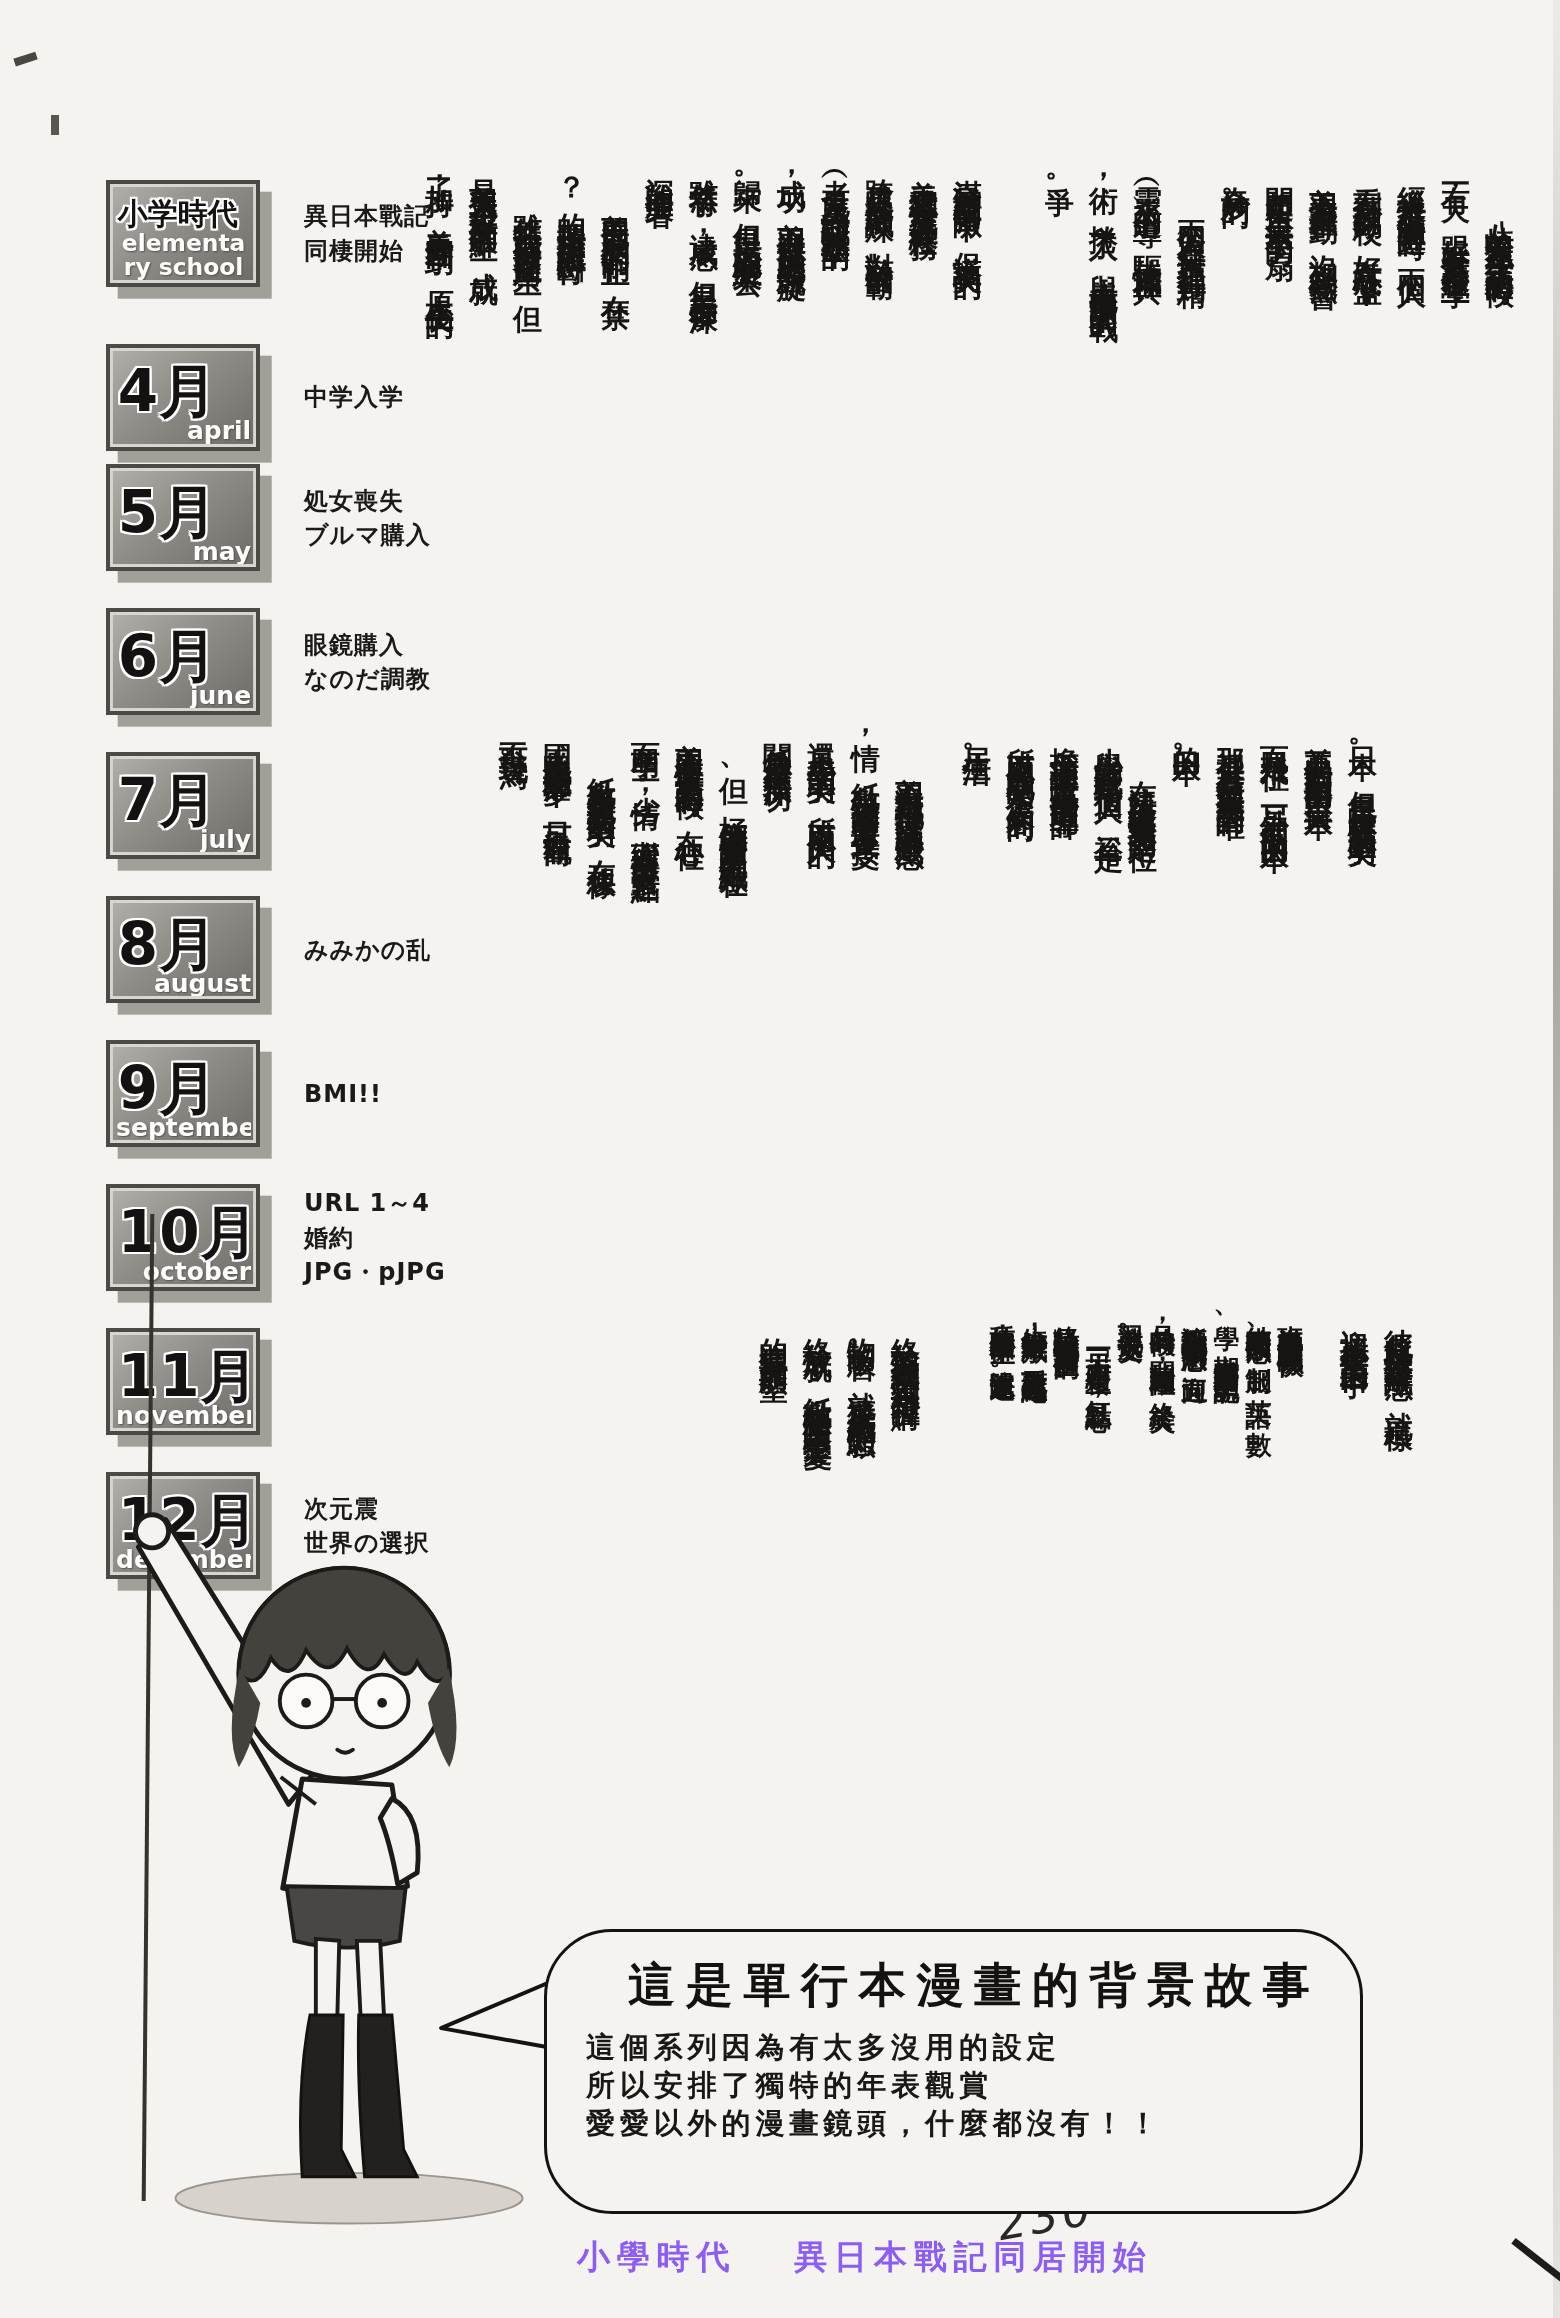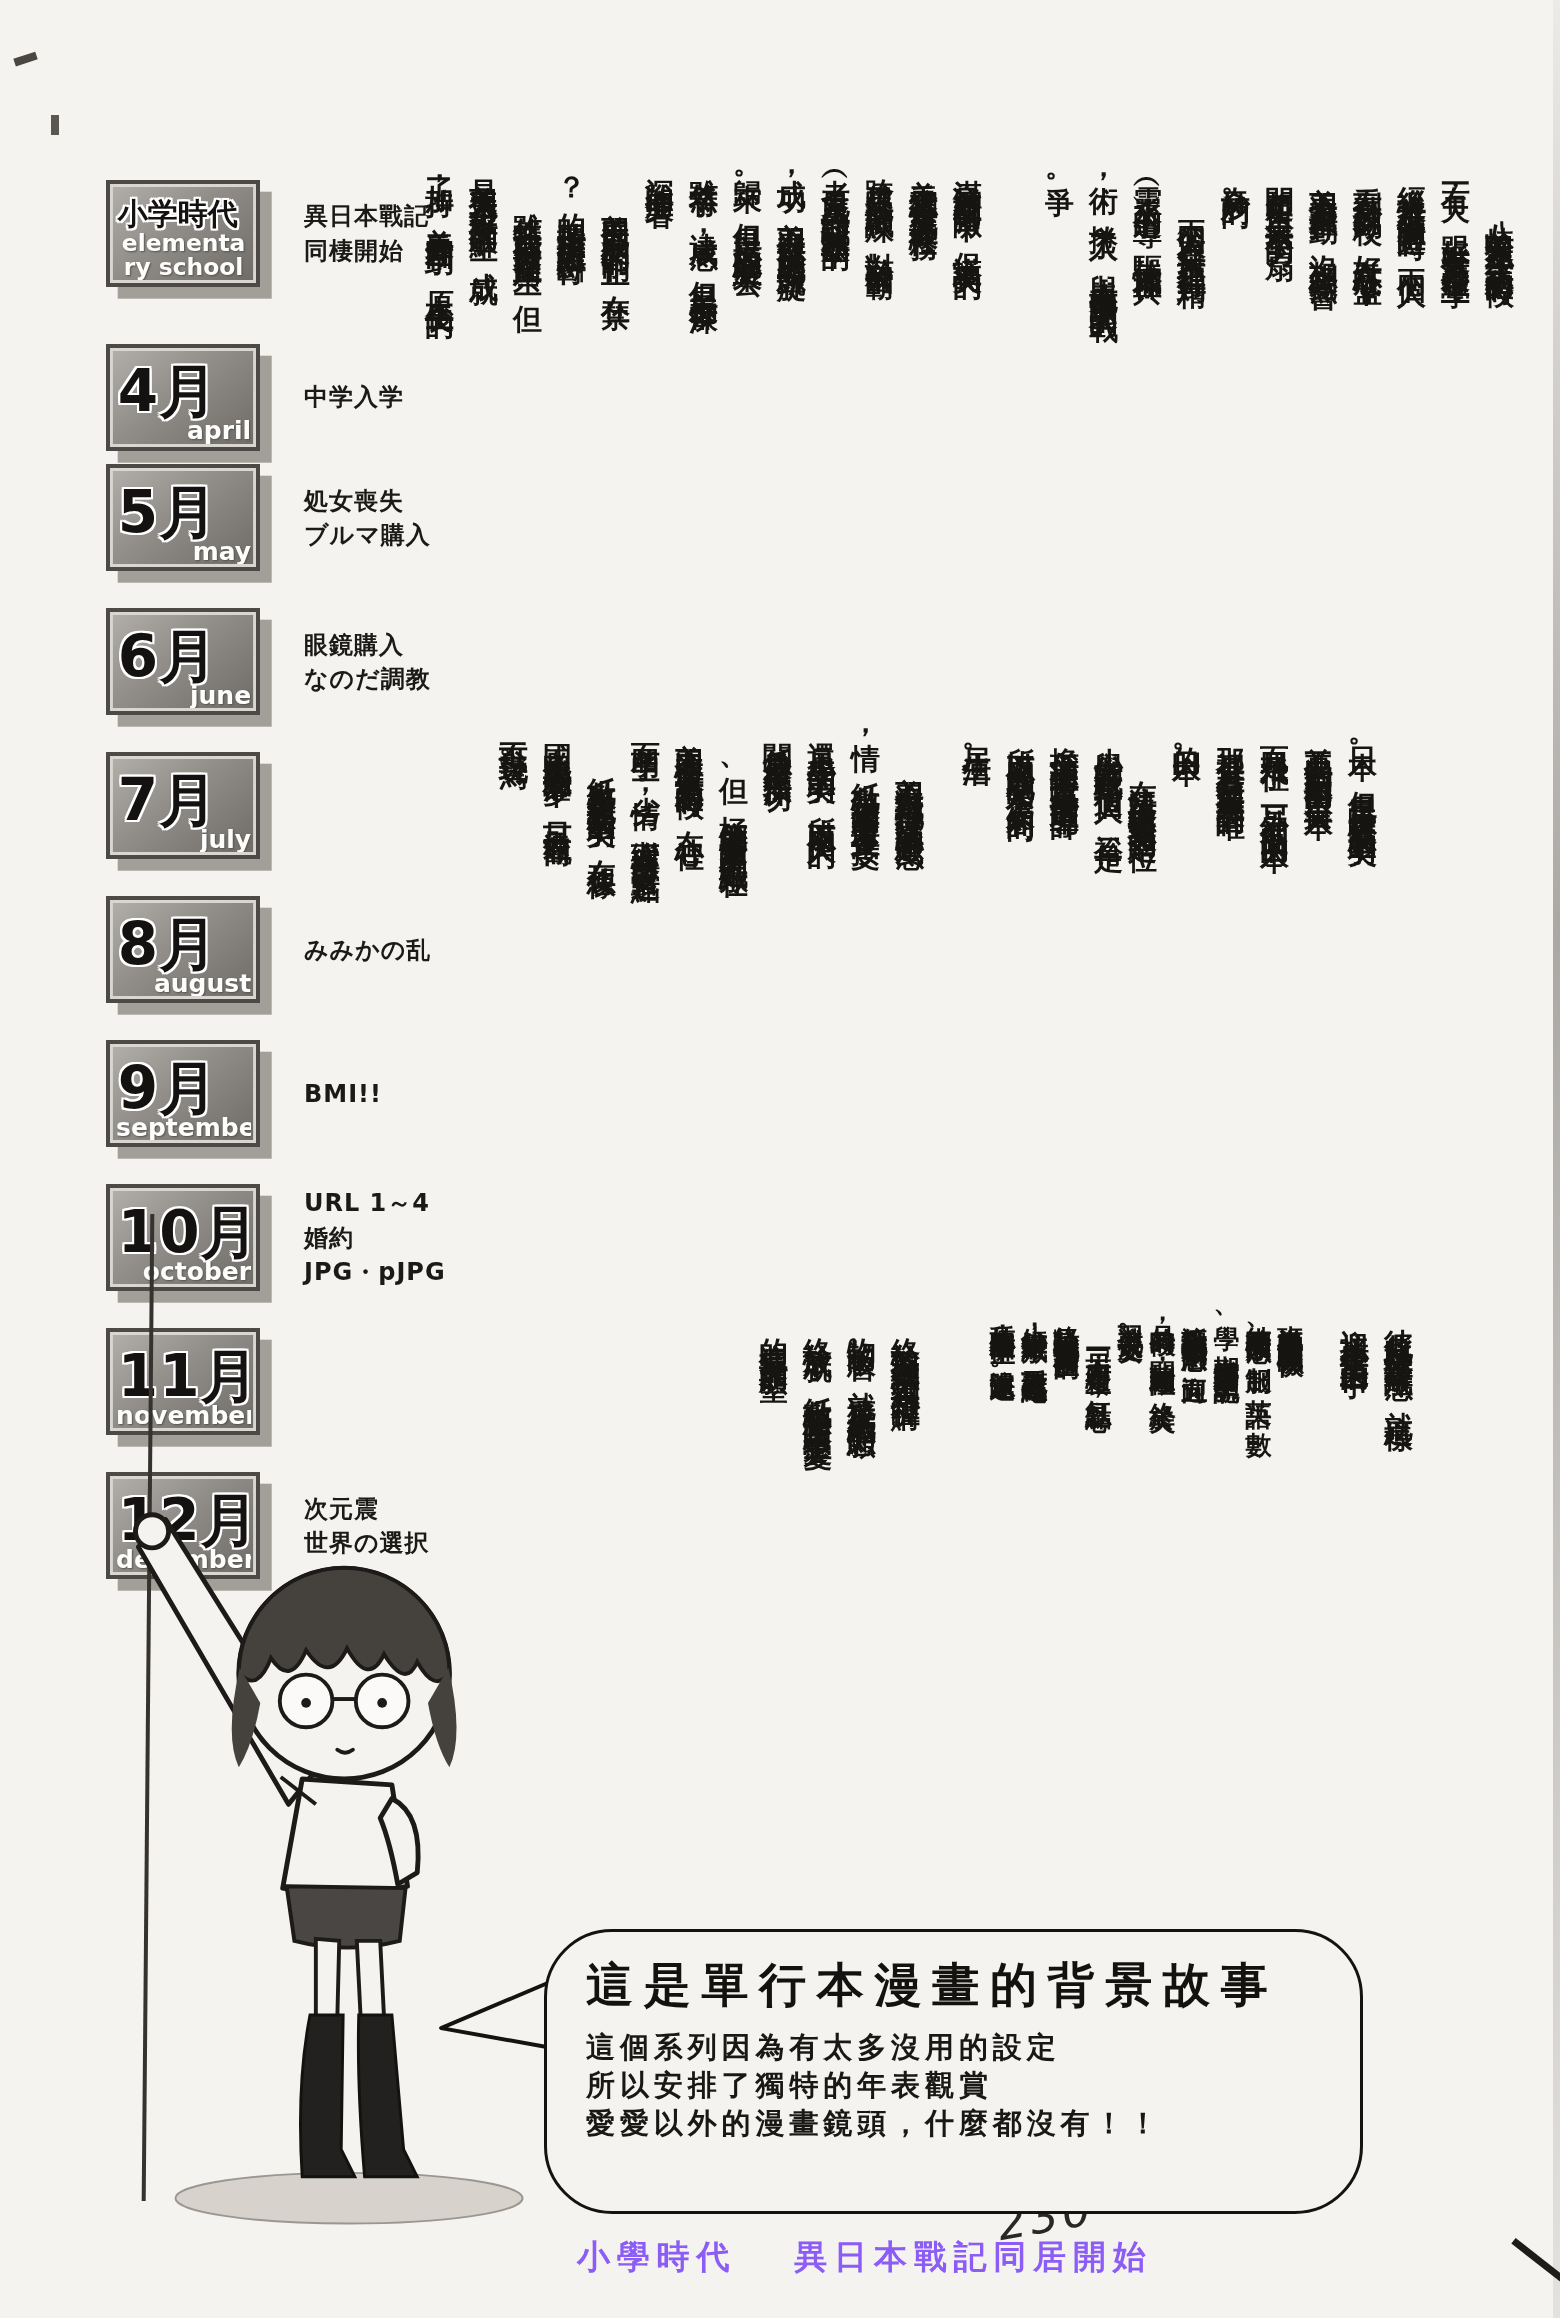--- a/index.html
+++ b/index.html
@@ -46,21 +46,21 @@
   #block-low-right{left:1331px;top:1305px;width:90px;height:585px;}
   #block-low-center{left:983px;top:1305px;width:324px;height:546px;}
   #block-low-left{left:749px;top:1315px;width:179px;height:624px;}
   
   .bubble{
     position:absolute;left:544px;top:1929px;width:819px;height:285px;
     background:#f5f3ef;border:3.9px solid #15130f;border-radius:68px;z-index:3;
     box-sizing:border-box;padding:21.5px 35px 0 39px;
   }
   .bubble-tail{position:absolute;left:429px;top:1960px;z-index:2;}
-  .bubble-title{font-size:47px;font-weight:800;letter-spacing:10.7px;color:#141210;white-space:nowrap;}
+  .bubble-title{font-size:47px;font-weight:800;letter-spacing:10.7px;color:#141210;white-space:nowrap;margin-left:42px;}
   .bubble-lines{margin-top:11.7px;}
   .bubble-line{font-size:29px;font-weight:700;letter-spacing:4.9px;line-height:38px;color:#1a1815;white-space:nowrap;}
   .bubble-footer{
     position:absolute;left:577px;top:2235px;
     font-size:33px;font-weight:700;letter-spacing:6.8px;color:#8b5cf6;white-space:nowrap;
   }
   
   .page-number{
     position:absolute;left:997px;top:2190px;
     font-size:45px;font-style:italic;font-weight:400;color:#2a2824;

